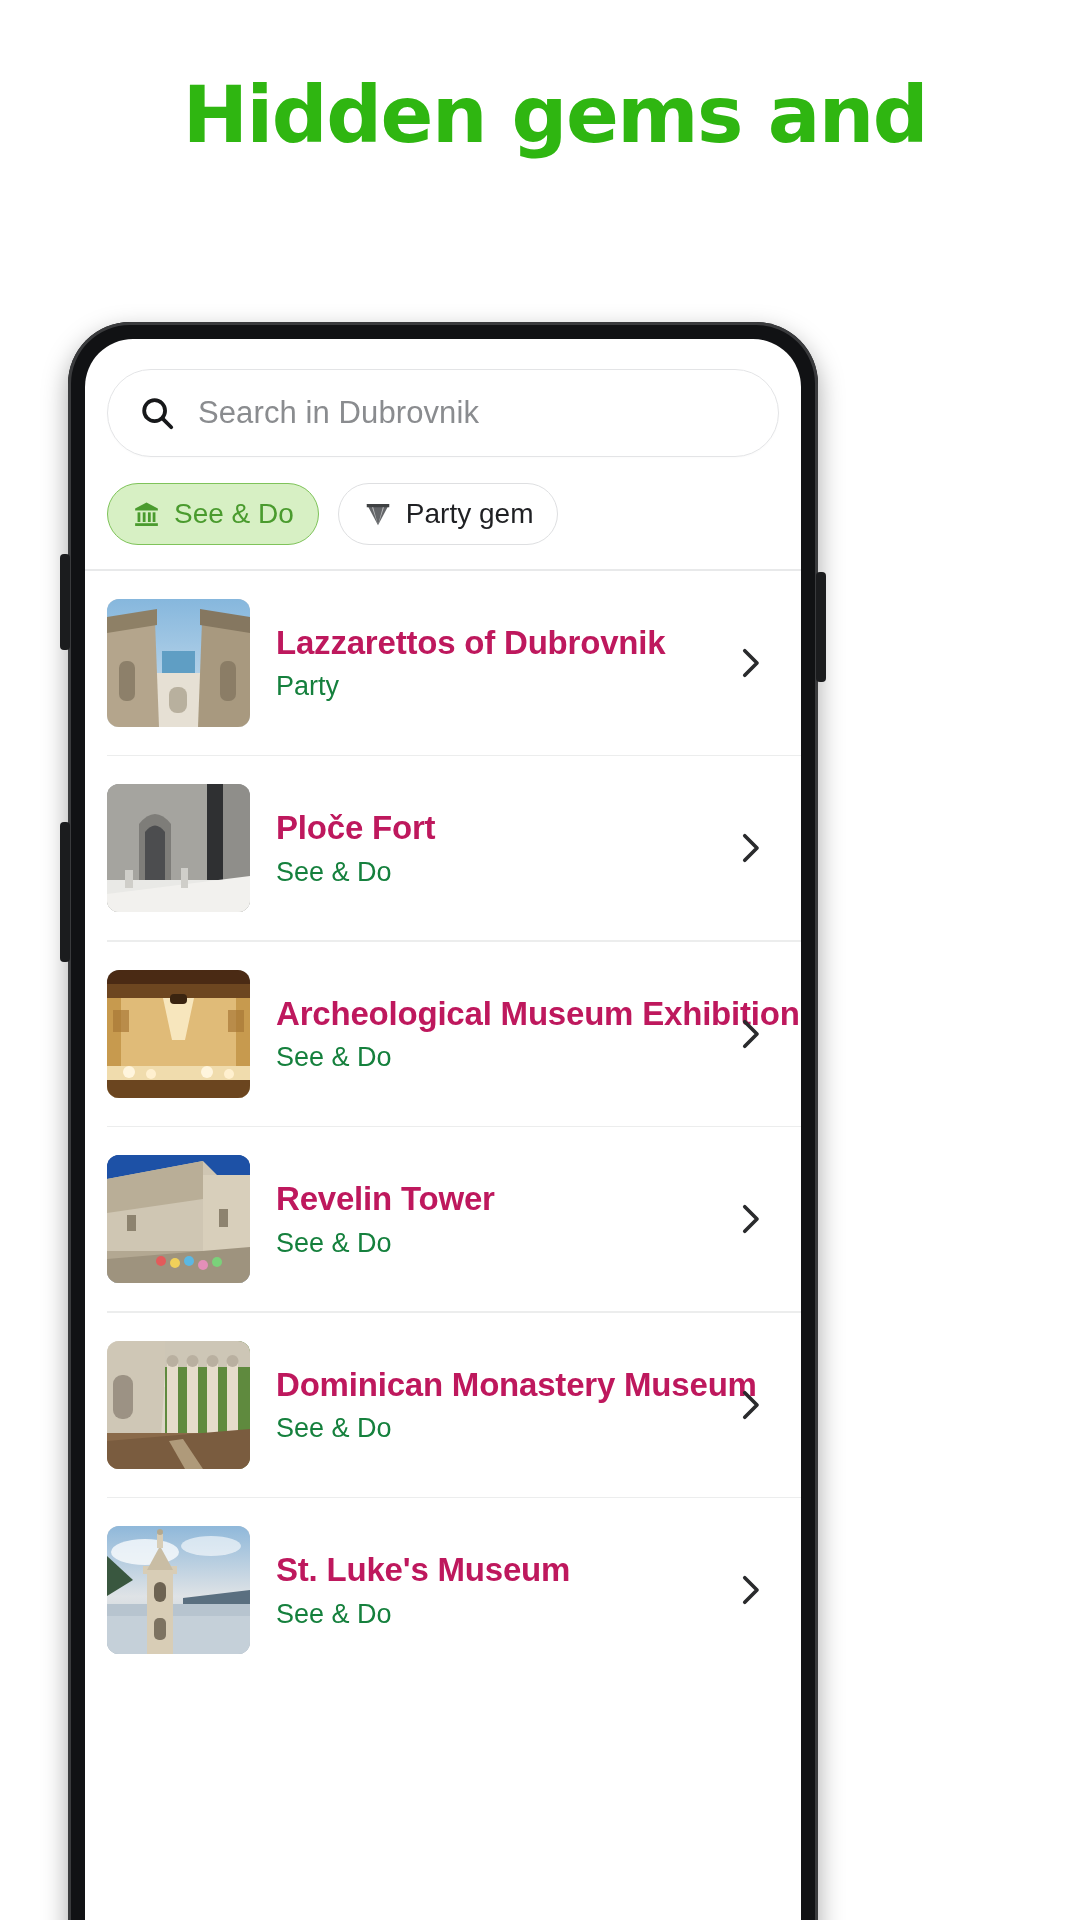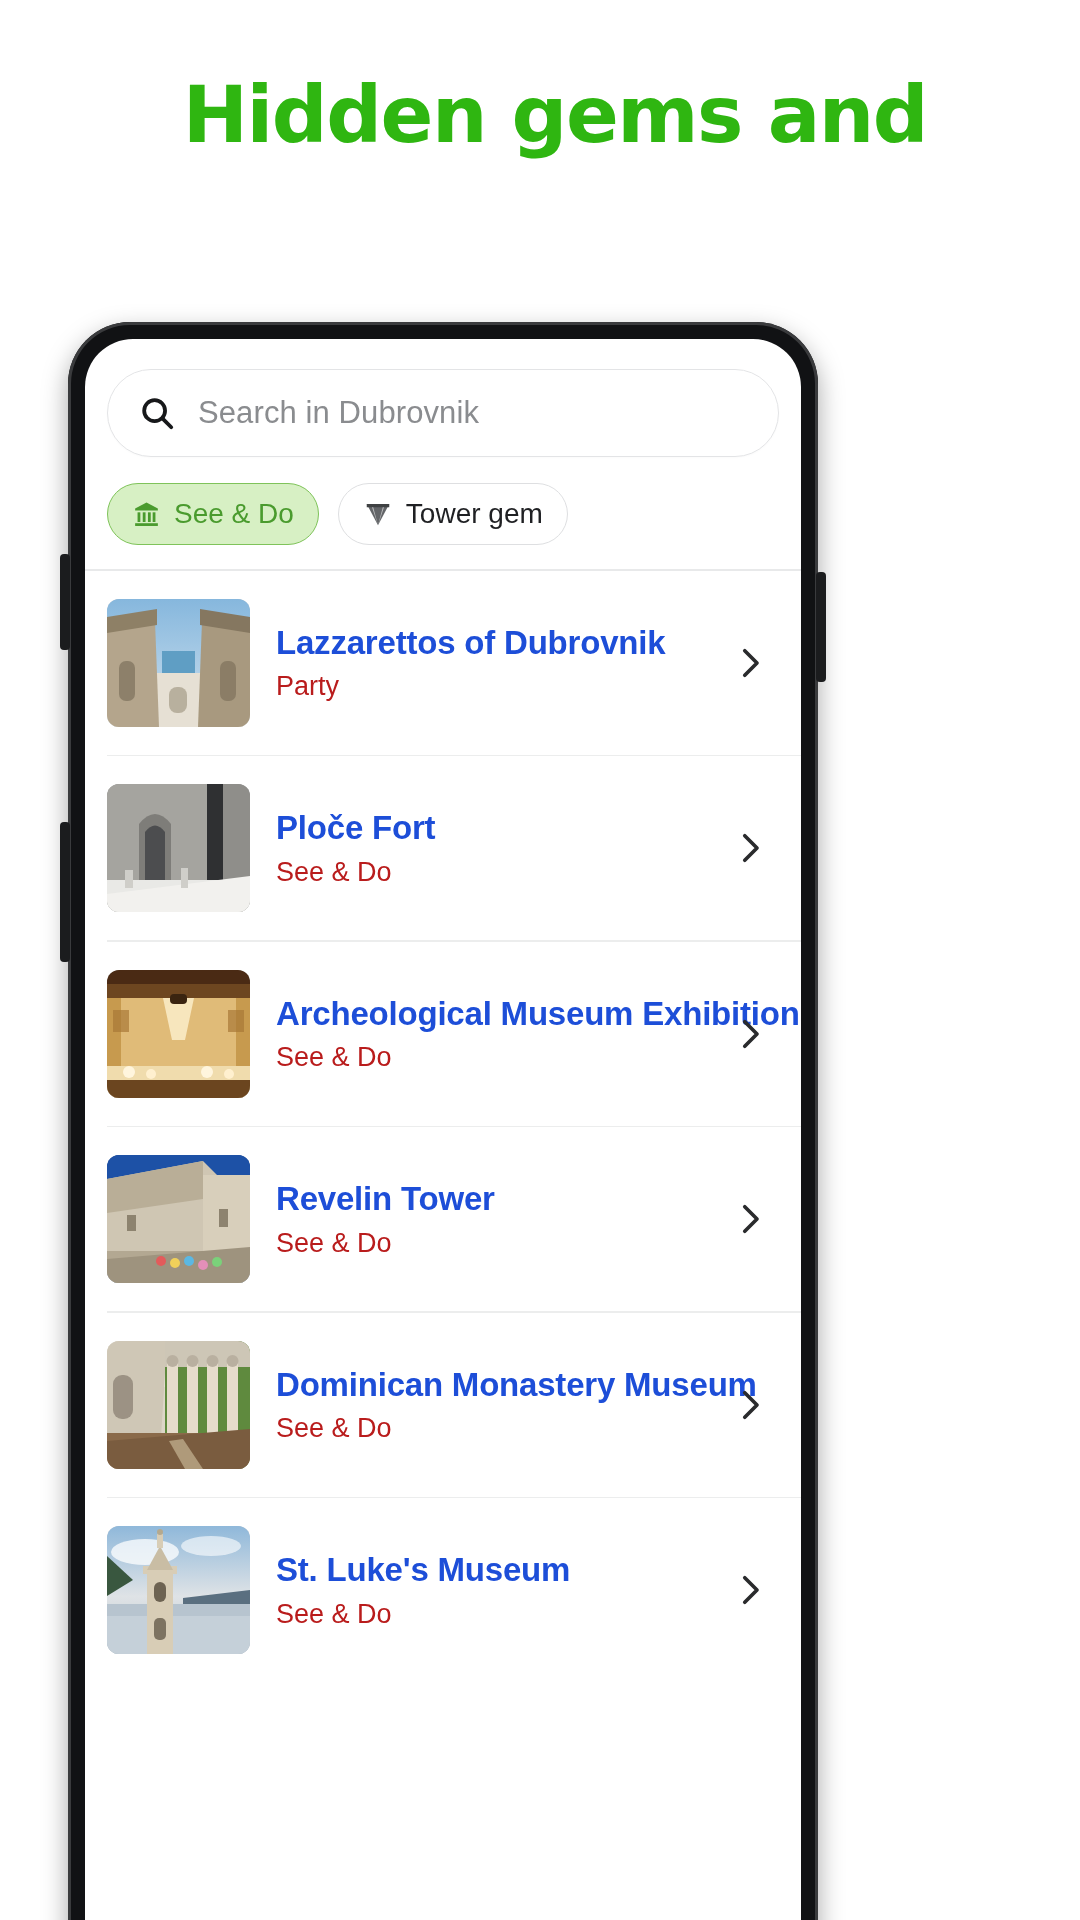--- a/index.html
+++ b/index.html
@@ -133,28 +133,28 @@
     border-radius:12px;
     overflow:hidden;
     position:relative;
     background:#c9c9c9;
   }
   .thumb svg{ display:block; width:100%; height:100%; }
   .item-text{ flex:1 1 auto; min-width:0; }
   .item-title{
     font-size:33px;
     font-weight:bold;
-    color:#1d4ed8;
+    color:#be185d;
     letter-spacing:-.2px;
     line-height:1.2;
     white-space:nowrap;
   }
   .item-sub{
     font-size:27px;
-    color:#b91c1c;
+    color:#15803d;
     margin-top:8px;
     line-height:1.2;
   }
   .chev{ flex:0 0 auto; display:flex; padding-right:4px; }
 
   .row-divider{
     height:1.5px;
     background:#eceded;
     margin-left:22px;
     margin-right:0;
@@ -205,21 +205,21 @@
 
 
       <div class="chip">
         <span class="chip-ico">
           <svg width="30" height="30" viewBox="0 0 24 24" fill="#5b5d60">
             <path d="M3 4h18l-9 17L3 4z" opacity=".95"></path>
             <path d="M3 4h18v2.6H3z" fill="#3f4143"></path>
             <path d="M8.2 6.6L12 21 7.2 6.6zM15.8 6.6L12 21l4.8-14.4z" fill="#ffffff" opacity=".55"></path>
           </svg>
         </span>
-        <span class="chip-label">Tower gem</span>
+        <span class="chip-label">Party gem</span>
       </div>
 
     </div>
 
     <div class="chips-divider"></div>
 
     <div class="list">
 
       <div class="list-item">
         <div class="thumb">

